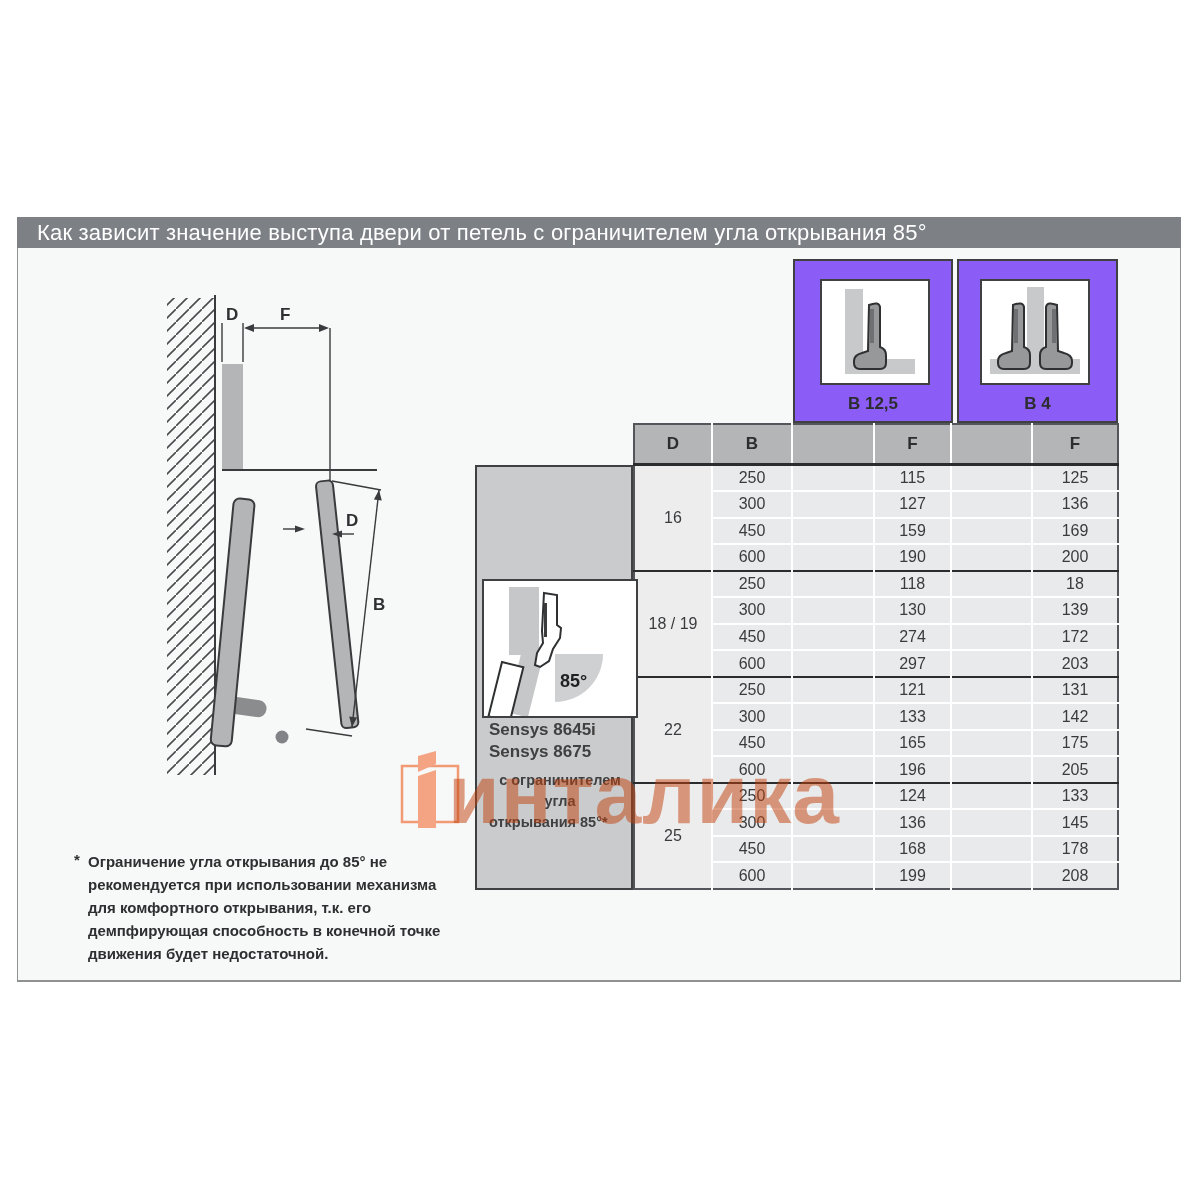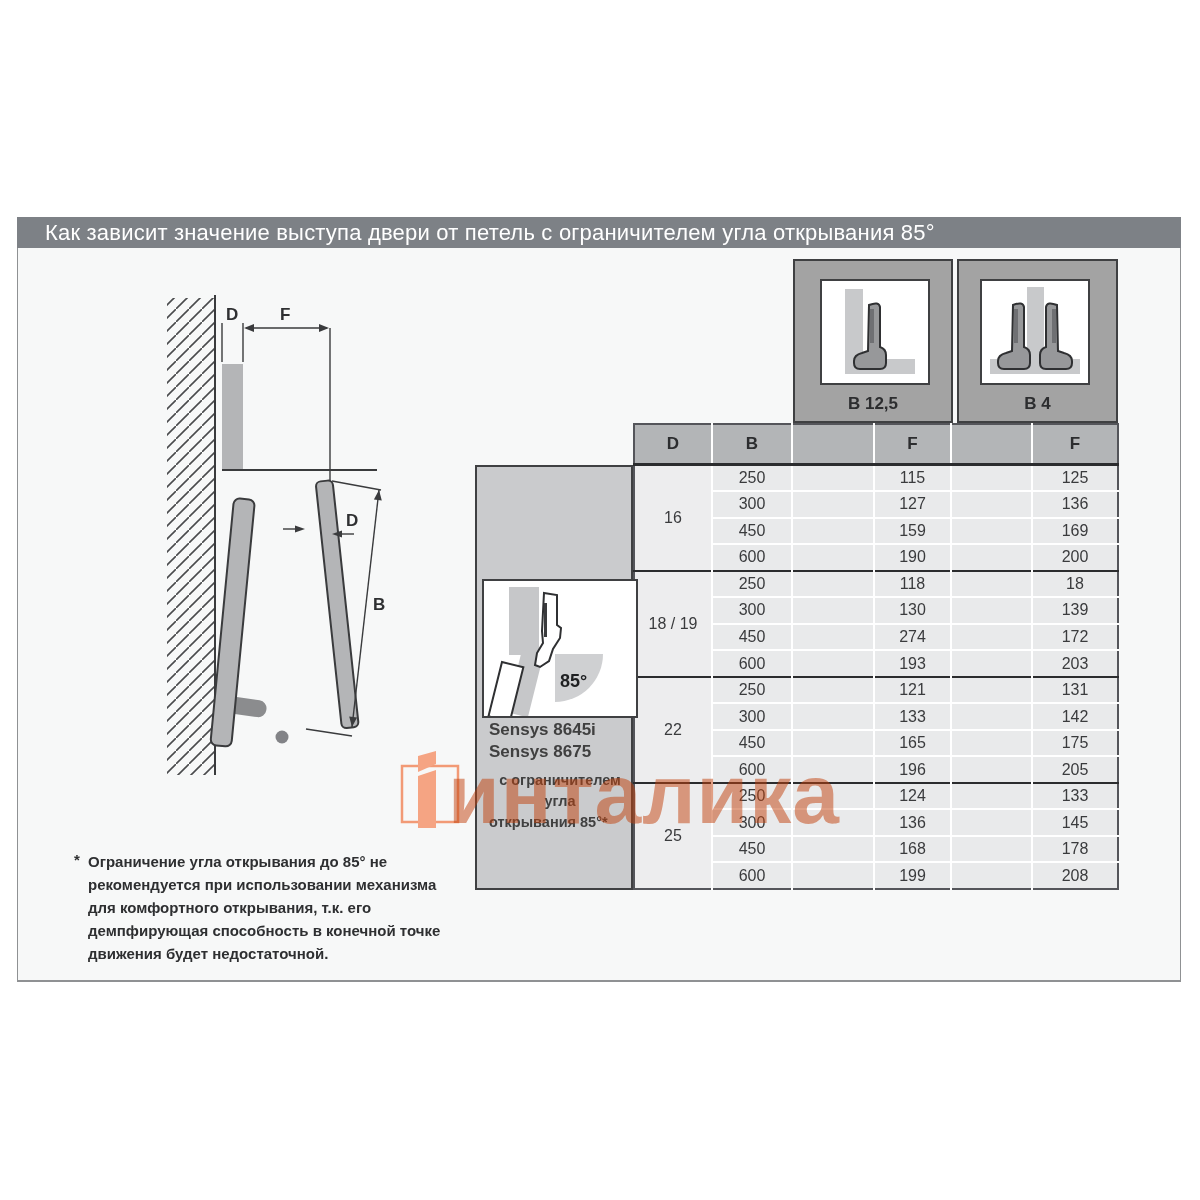--- a/index.html
+++ b/index.html
@@ -2,30 +2,30 @@
 <html><head>
 <meta charset="utf-8">
 <style>
   * { margin:0; padding:0; box-sizing:border-box; }
   html,body { background:#fff; }
   body { font-family:"Liberation Sans", sans-serif; }
   #page { position:relative; width:1200px; height:1200px; background:#ffffff; overflow:hidden; }
 
   
   .title-bar { position:absolute; left:17px; top:217px; width:1164px; height:31px;
-    background:#7d8186; color:#ffffff; font-size:22px; line-height:31px; padding-left:28px;
+    background:#7d8186; color:#ffffff; font-size:22px; line-height:31px; padding-left:20px;
     letter-spacing:.2px; white-space:nowrap; }
 
   
   .content-box { position:absolute; left:17px; top:248px; width:1164px; height:734px;
     background:#f7f8f8; border-left:1.5px solid #8f9193; border-right:1.5px solid #8f9193;
     border-bottom:2px solid #8f9193; }
 
   
-  .hinge-box { position:absolute; top:259px; height:164px; background:#a3a3a3; border:2px solid #3f4042; }
+  .hinge-box { position:absolute; top:259px; height:164px; background:#8b5cf6; border:2px solid #3f4042; }
   .hinge-box .inner { position:absolute; left:25px; top:18px; width:110px; height:106px;
     background:#ffffff; border:2px solid #3f4042; }
   .hinge-box .lbl { position:absolute; left:0; bottom:7px; width:100%; text-align:center;
     font-weight:bold; font-size:17px; color:#2c2d2f; }
   #hinge-box-1 { left:793px; width:160px; }
   #hinge-box-2 { left:957px; width:161px; }
   #hinge-box-2 .inner { left:21px; }
 
   
   table.dtable { position:absolute; left:633px; top:423px; width:484px; height:467px;
@@ -225,21 +225,21 @@
         <tr>
           <td class="bcell">450</td>
           <td class="spacer"></td>
           <td class="fcell">274</td>
           <td class="spacer"></td>
           <td class="fcell">172</td>
         </tr>
         <tr>
           <td class="bcell">600</td>
           <td class="spacer"></td>
-          <td class="fcell">193</td>
+          <td class="fcell">297</td>
           <td class="spacer"></td>
           <td class="fcell">203</td>
         </tr>
         <tr>
           <td class="dcell grp" rowspan="4">22</td>
           <td class="bcell grp">250</td>
           <td class="spacer grp"></td>
           <td class="fcell grp">121</td>
           <td class="spacer grp"></td>
           <td class="fcell grp">131</td>

